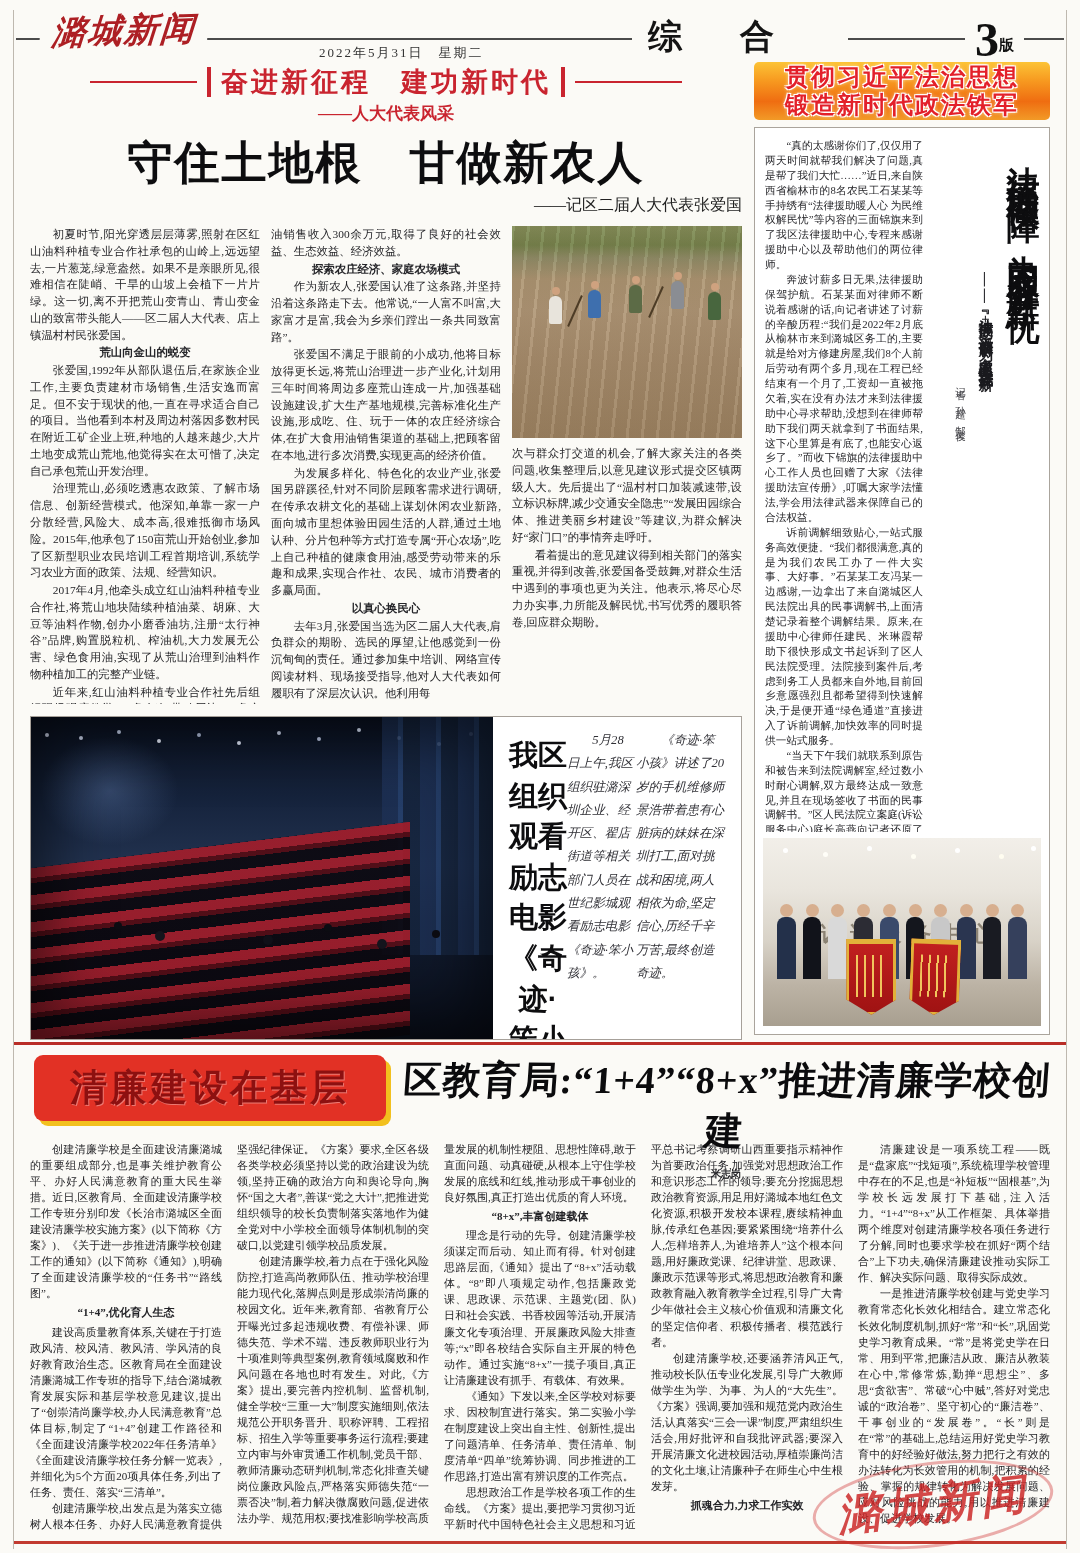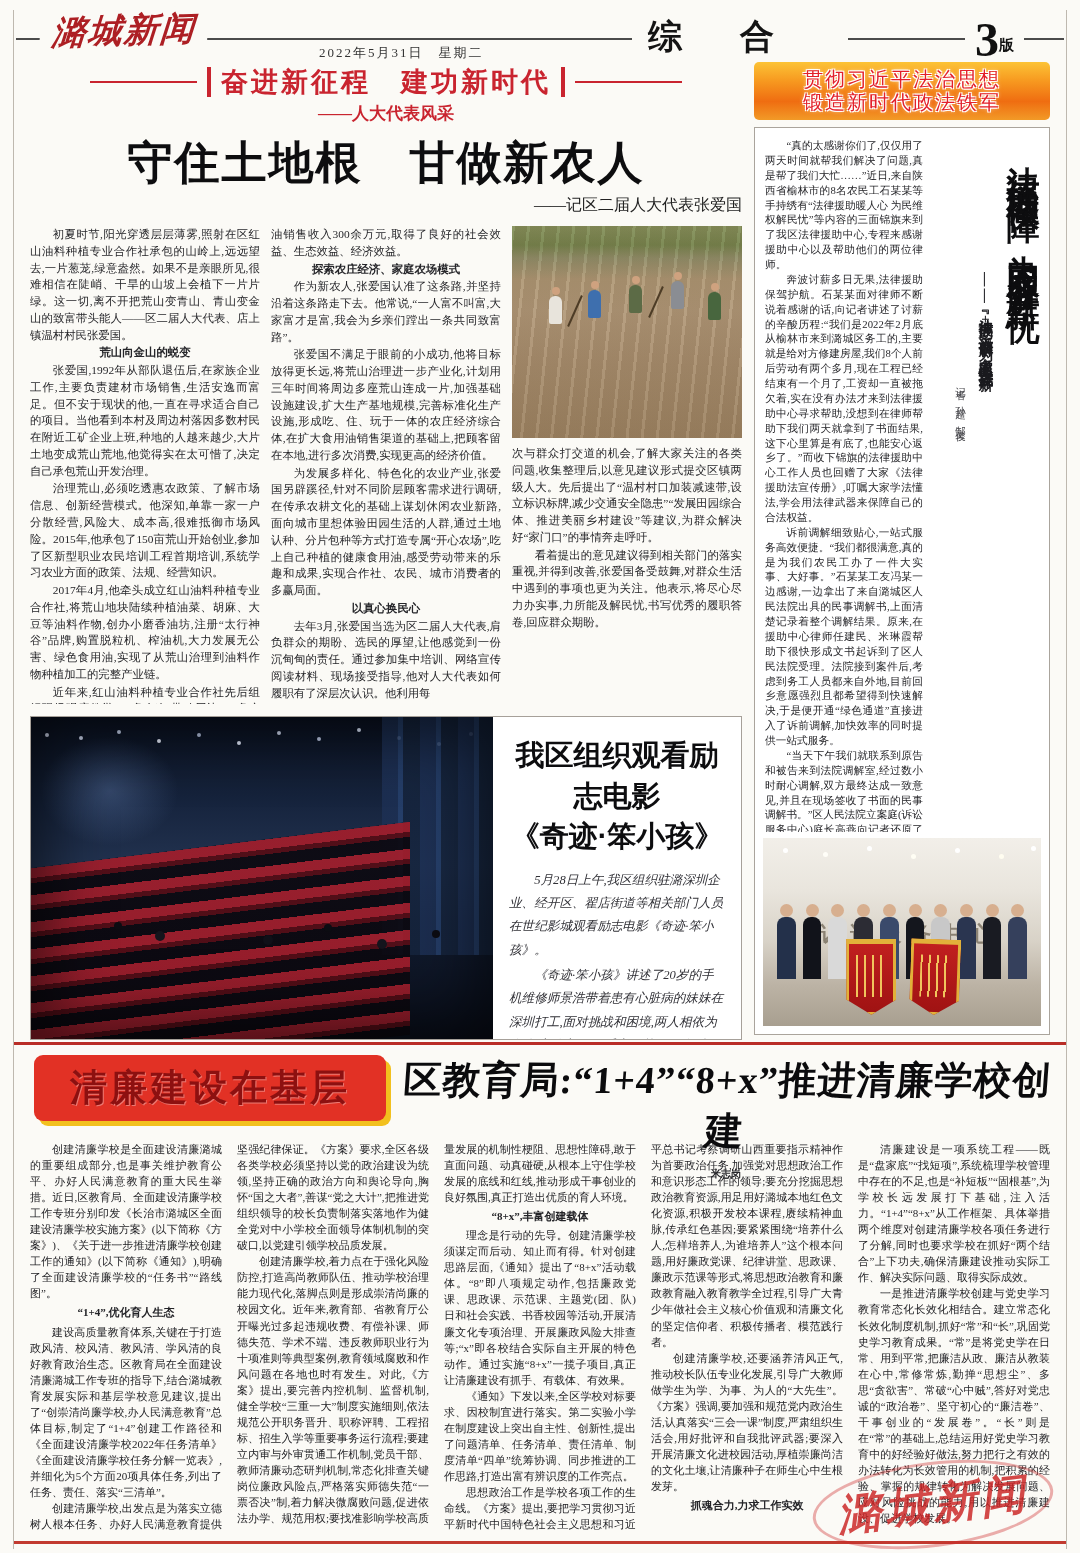--- a/index.html
+++ b/index.html
@@ -58,28 +58,28 @@
     232px -2px #d2dcf4,272px 4px #c0cce8,312px -5px #dfe9ff,352px 3px #cad5ee,392px 9px #dde6fa,424px -1px #b9c6e4;}
   .cine-glow{position:absolute;left:2%;top:6%;width:30%;height:34%;
     background:radial-gradient(ellipse at center,rgba(130,165,225,.28),transparent 70%);}
   .cine-wall{position:absolute;right:0;top:0;width:24%;height:74%;
     background:repeating-linear-gradient(90deg,#1d3054 0 16px,#27426f 16px 21px,#16253e 21px 38px);opacity:.85;}
   .cine-seats{position:absolute;left:-4%;bottom:-6%;width:86%;height:66%;transform:skewY(-7deg);
     background:repeating-linear-gradient(180deg,rgba(158,30,44,.95) 0 10px,rgba(84,13,22,.95) 10px 15px,rgba(12,9,16,.92) 15px 27px);}
   .cine-heads{position:absolute;left:18%;bottom:34%;width:8px;height:8px;border-radius:50%;background:#0c0c12;
     box-shadow:42px 10px 0 1px #14141c,96px -6px #0c0c12,150px 14px 0 1px #101018,210px 2px #0c0c12,264px 18px 0 1px #14141c,318px 8px #0c0c12;}
   .cine-vin{position:absolute;inset:0;box-shadow:inset 0 0 60px 18px rgba(0,0,0,.55);}
-  .mtext{flex:1;padding:12px 16px 8px;display:flex;flex-direction:column;}
+  .mtext{flex:1;padding:12px 16px 8px;display:flex;flex-direction:row;}
   .mtitle{text-align:center;font-weight:900;font-size:29px;line-height:1.4;margin:6px 0 12px;color:#0d0d0f;}
   .mtext p{font-style:italic;font-size:12.6px;line-height:1.85;text-indent:2em;margin:0 0 2px;color:#303036;}
 
   
   .banner{height:58px;border-radius:5px;display:flex;flex-direction:column;align-items:center;justify-content:center;
     background:linear-gradient(180deg,#fcc336 0%,#f79a20 32%,#ef6d11 68%,#f29a27 100%);overflow:hidden;}
-  .banner span{font-size:20px;font-weight:400;color:#e3202a;line-height:1.16;letter-spacing:2px;
+  .banner span{font-size:24px;font-weight:700;color:#e3202a;line-height:1.16;letter-spacing:2px;
     text-shadow:-1px -1px 0 #fff,1px -1px 0 #fff,-1px 1px 0 #fff,1px 1px 0 #fff,0 0 4px #fff;}
   .lawbox{margin-top:7px;height:908px;border:1px solid #aaa49c;background:#fff;padding:8px;
     display:flex;flex-direction:column;box-sizing:border-box;}
   .lawmain{flex:1;display:flex;overflow:hidden;}
   .lawtext{flex:1;font-size:10.7px;line-height:1.39;text-align:justify;padding:2px 6px 0 2px;overflow:hidden;}
   .lawtext p{margin:0;text-indent:2em;}
   .lawtitles{width:112px;flex:none;display:flex;gap:9px;justify-content:flex-end;padding-top:4px;}
   .lby{writing-mode:vertical-rl;font-size:10.5px;color:#45454a;margin-top:238px;letter-spacing:3px;}
   .lsub{writing-mode:vertical-rl;font-size:14.5px;font-weight:700;margin-top:132px;letter-spacing:2px;color:#1a1a1e;}
   .lti{writing-mode:vertical-rl;font-size:33px;font-weight:900;letter-spacing:7px;line-height:1.12;color:#0d0d0f;}

